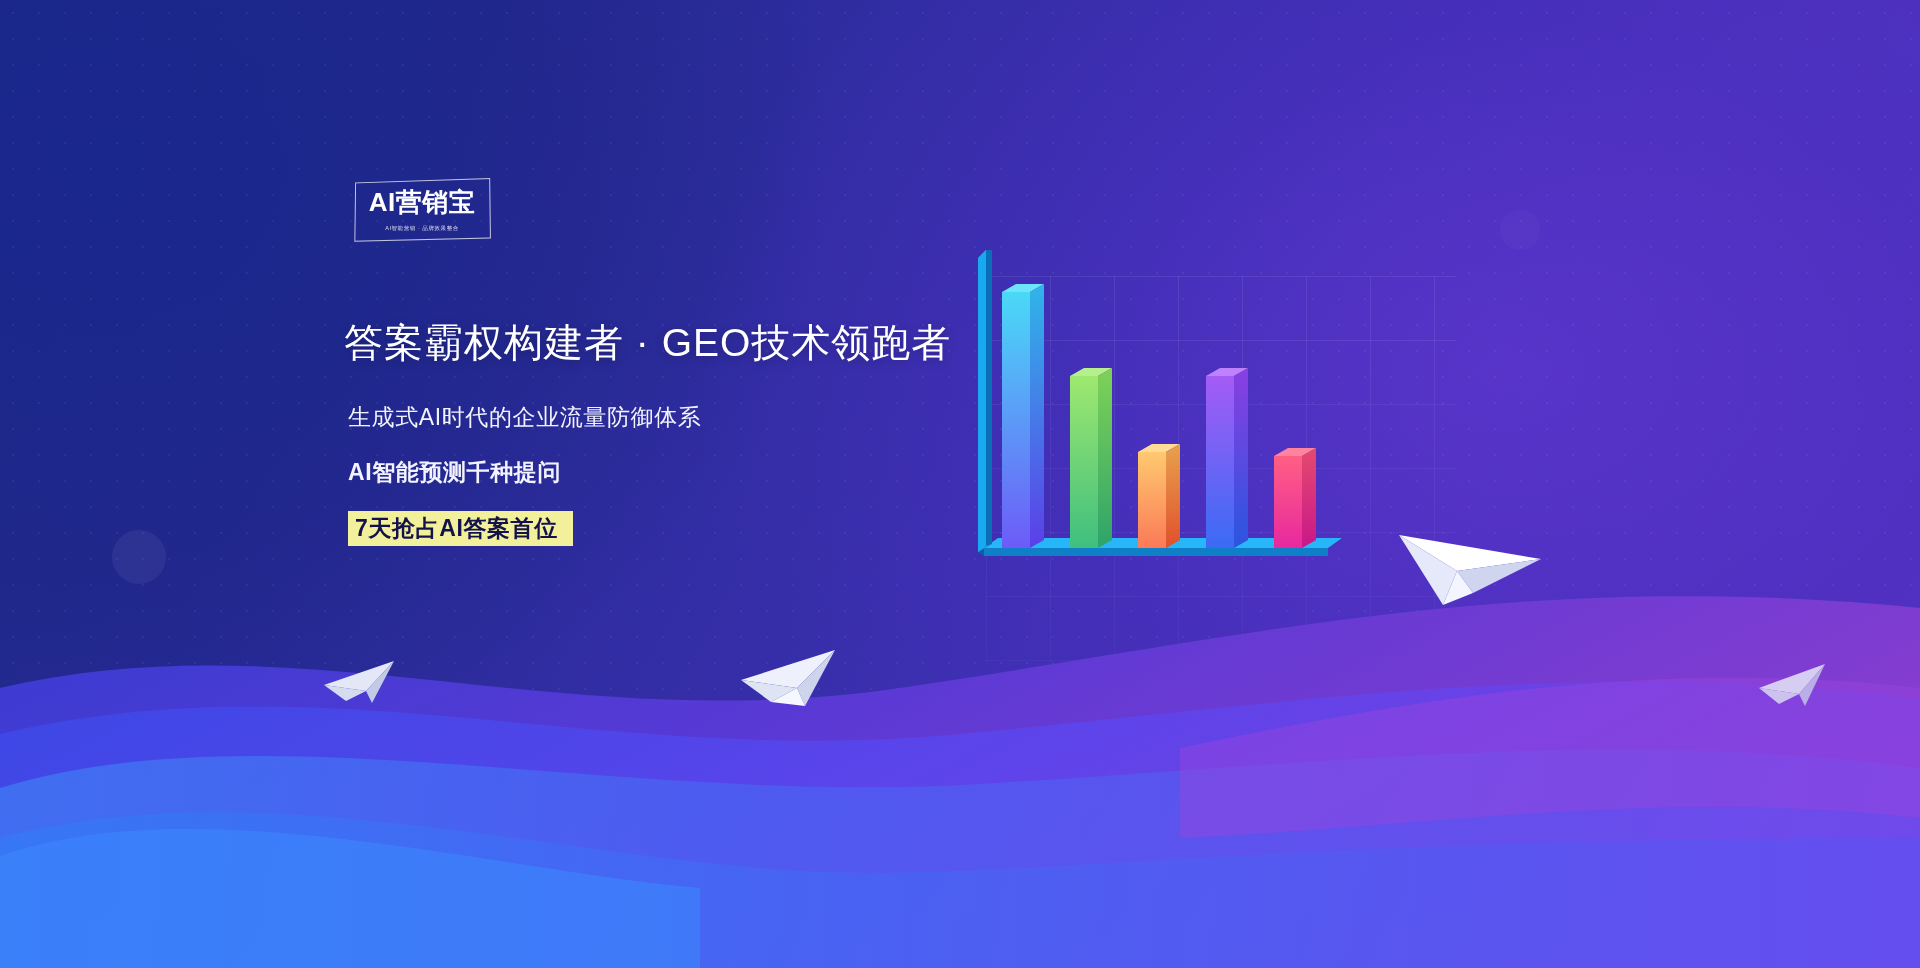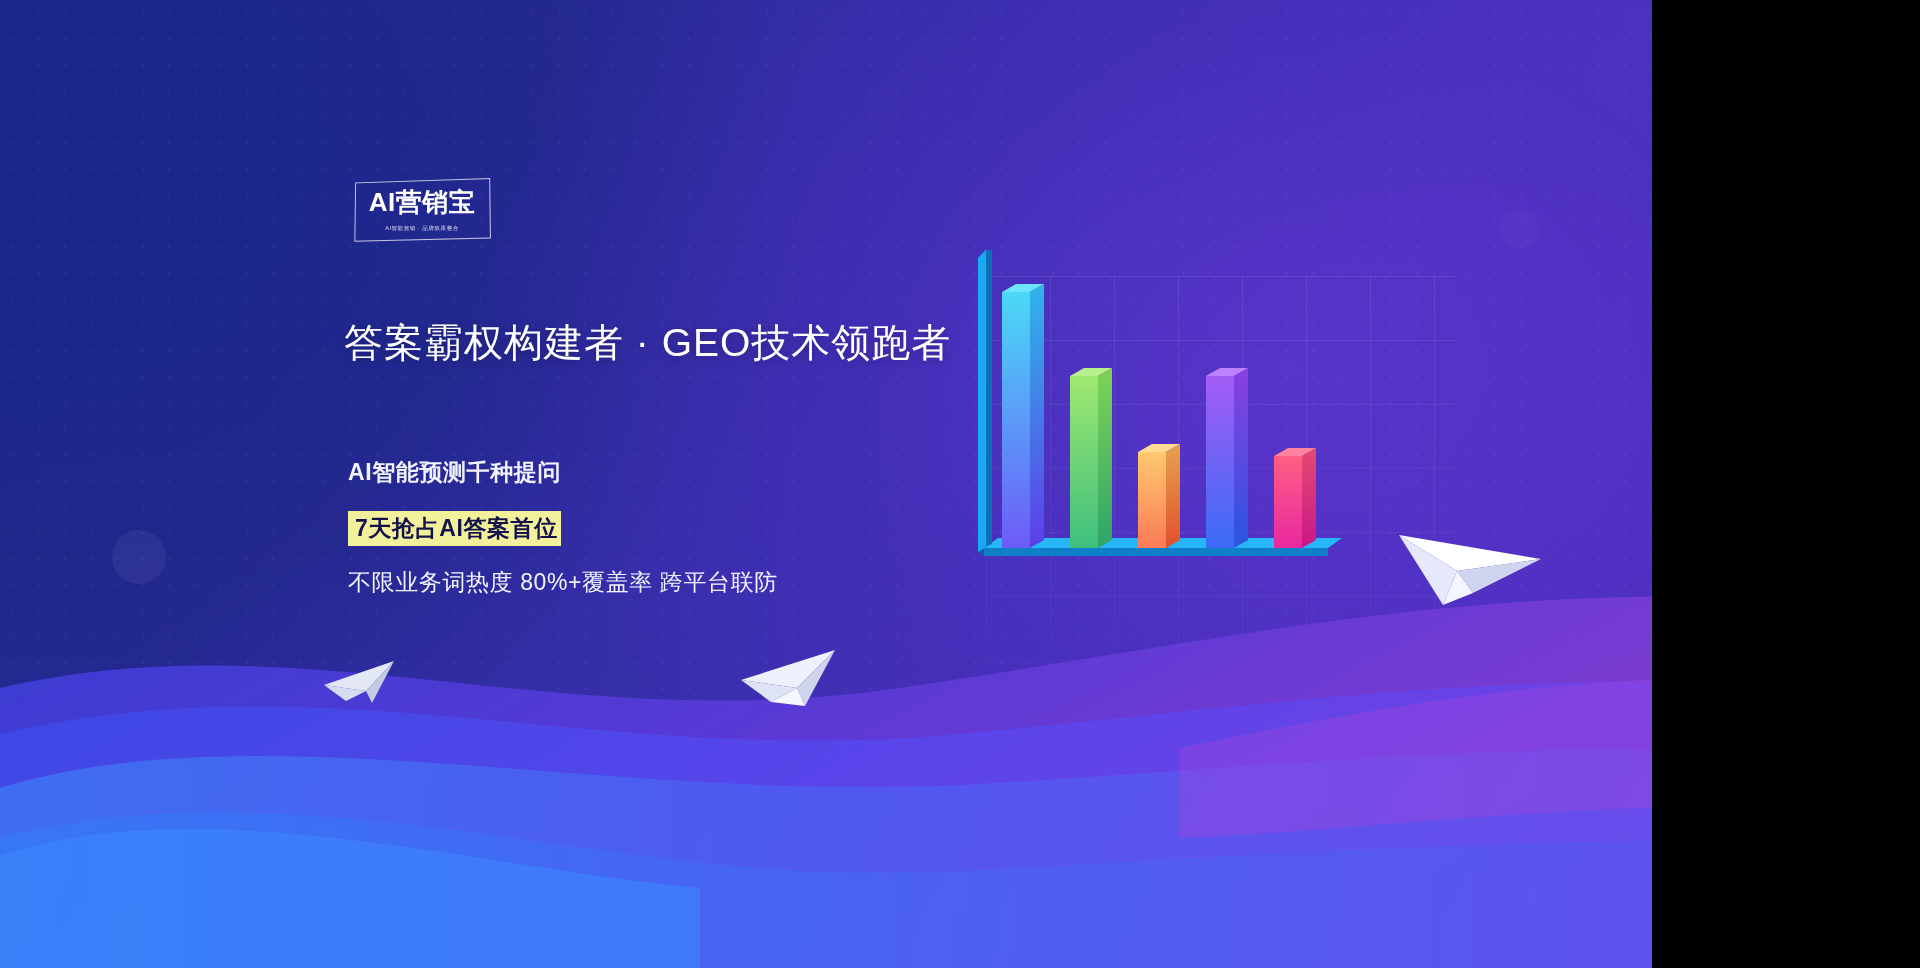--- a/index.html
+++ b/index.html
@@ -2,21 +2,21 @@
 <html><head>
 <meta charset="utf-8">
 <style>
   html, body {
     margin: 0;
     padding: 0;
     background: #000;
   }
   .stage {
     position: relative;
-    width: 1652px;
+    width: 1920px;
     height: 968px;
     overflow: hidden;
     font-family: "Liberation Sans", "DejaVu Sans", sans-serif;
     background: #0c4a6e;
   }
 
   
   .bg-base {
     position: absolute;
     inset: 0;
@@ -152,21 +152,21 @@
     left: 348px;
     top: 511px;
   }
   .highlight {
     display: inline-block;
     background: #f2f09a;
     color: #14124a;
     font-size: 23px;
     font-weight: 700;
     letter-spacing: .6px;
-    padding: 5px 3px 6px 7px;
+    padding: 5px 15px 6px 7px;
     white-space: nowrap;
     line-height: 1.05;
   }
 
   
   .plane { position: absolute; }
   .plane svg { display:block; overflow: visible; }
   .plane-1 { left: 1395px; top: 505px; }
   .plane-2 { left: 735px;  top: 640px; }
   .plane-3 { left: 320px;  top: 655px; }
@@ -346,21 +346,21 @@
   </div>
 
   <div class="logo">
     <div class="logo-frame"></div>
     <div class="logo-text">AI营销宝</div>
     <div class="logo-sub">AI智能营销 · 品牌效果整合</div>
   </div>
 
   <div class="headline">答案霸权构建者 · GEO技术领跑者</div>
 
+  <div class="subline sub1">生成式AI时代的企业流量防御体系</div>
   <div class="subline sub2">AI智能预测千种提问</div>
 
   <div class="highlight-wrap">
     <span class="highlight">7天抢占AI答案首位</span>
   </div>
 
-  <div class="subline sub4">不限业务词热度 80%+覆盖率 跨平台联防</div>
 
 </div>
 
 </body></html>

